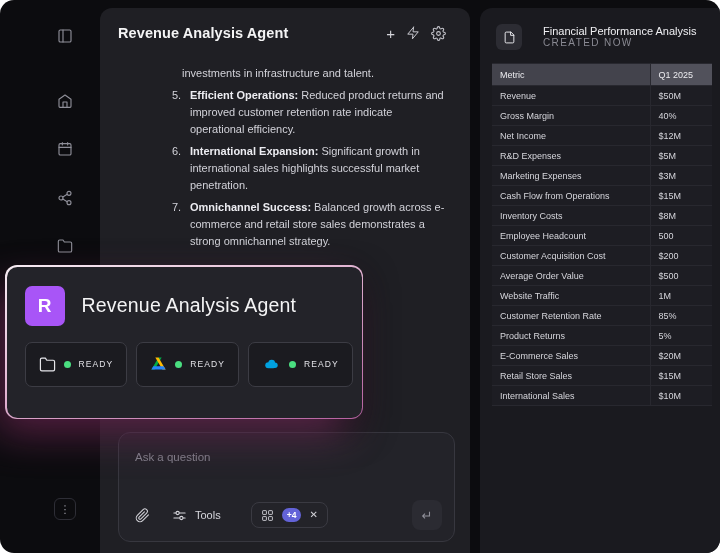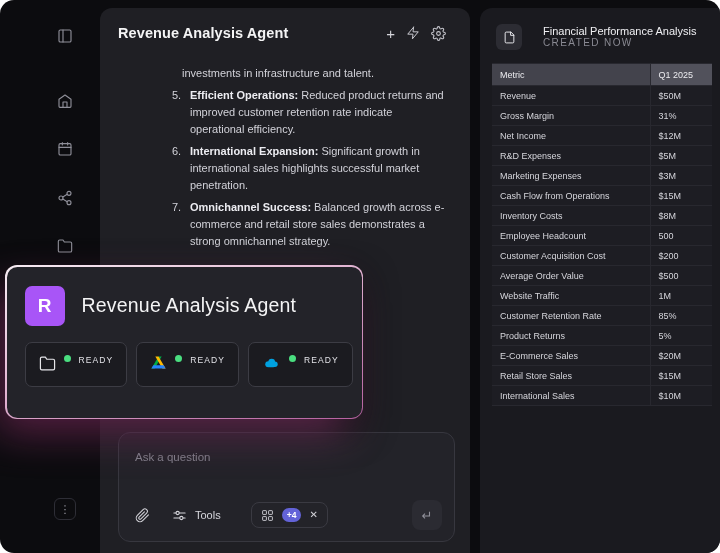--- a/index.html
+++ b/index.html
@@ -69,21 +69,21 @@
   
   .card-wrap{position:absolute;left:5px;top:265px;width:358px;height:154px;border-radius:12px;padding:1.5px;
     background:linear-gradient(160deg,#f7ecf3 0%,#e6bcd7 40%,#b55f9f 100%);
     box-shadow:-12px 18px 42px -4px rgba(198,70,150,.42),0 12px 32px rgba(0,0,0,.55);z-index:5}
   .card{width:100%;height:100%;border-radius:10.5px;background:#232329;padding:19px 18px}
   .card-head{display:flex;align-items:center;gap:17px}
   .avatar{width:40px;height:40px;border-radius:7px;background:#a855f7;color:#fff;font-size:19px;font-weight:700;
     display:flex;align-items:center;justify-content:center;flex:none}
   .card-title{font-size:19.5px;color:#f4f4f5;font-weight:500;letter-spacing:.2px}
   .chips{display:flex;gap:9px;margin-top:16px}
-  .chip{display:flex;align-items:flex-start;gap:8px;height:45px;padding:12px 13px;background:#1b1b20;
+  .chip{display:flex;align-items:center;gap:8px;height:45px;padding:12px 13px;background:#1b1b20;
     border:1px solid #3c3c44;border-radius:7px}
   .dot{width:7px;height:7px;border-radius:50%;background:#4ade80;flex:none}
   .ready{font-size:8.5px;letter-spacing:1.1px;color:#e2e2e7;font-weight:500}
 </style>
 </head>
 <body>
 
 <div class="window">
 
   <nav class="sidebar">
@@ -217,21 +217,21 @@
           <th class="q">Q1 2025</th>
         </tr>
       </thead>
       <tbody>
           <tr>
             <td>Revenue</td>
             <td>$50M</td>
           </tr>
           <tr>
             <td>Gross Margin</td>
-            <td>31%</td>
+            <td>40%</td>
           </tr>
           <tr>
             <td>Net Income</td>
             <td>$12M</td>
           </tr>
           <tr>
             <td>R&amp;D Expenses</td>
             <td>$5M</td>
           </tr>
           <tr>

